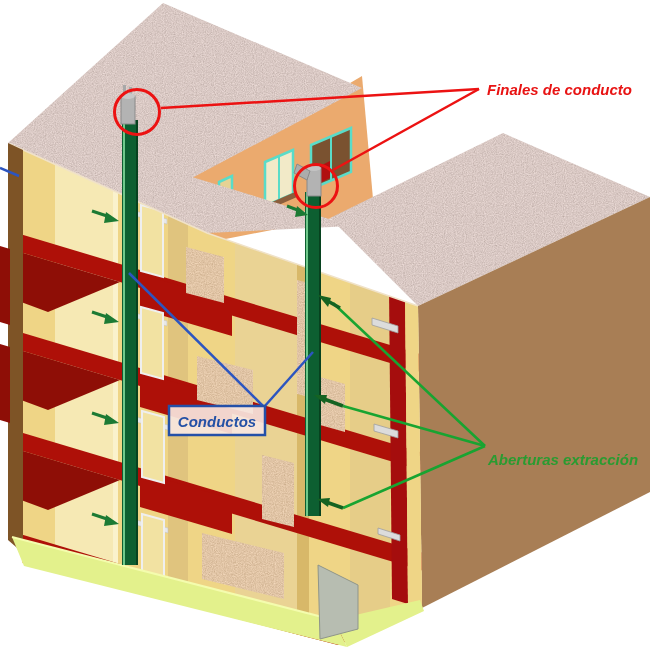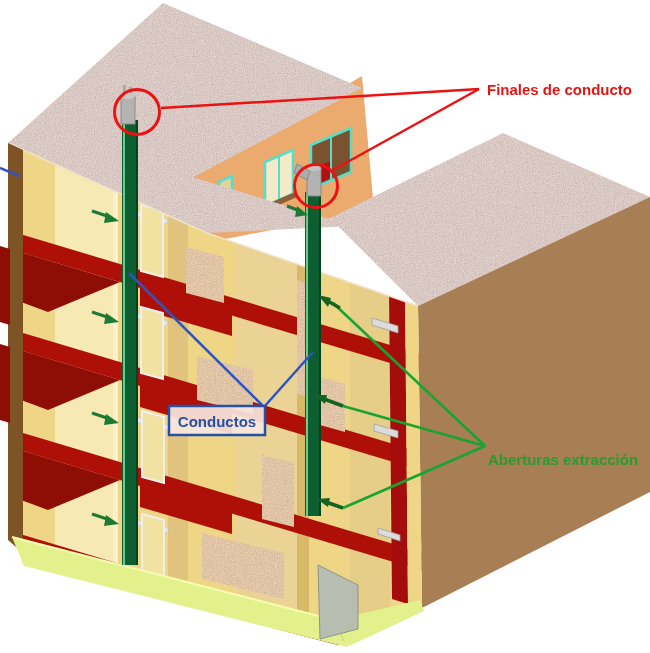--- a/index.html
+++ b/index.html
@@ -1,16 +1,16 @@
 <!DOCTYPE html>
 <html><head>
 <meta charset="utf-8">
 <style>
   html,body{margin:0;padding:0;background:#fff;}
-  .stage{width:602px;height:653px;position:relative;font-family:"Liberation Sans",sans-serif;}
+  .stage{width:602px;height:653px;position:relative;font-family:"Liberation Sans",sans-serif;font-style:italic;}
   svg{display:block;}
   .ann-label{font-family:"Liberation Sans","DejaVu Sans",sans-serif;font-weight:bold;font-size:15px;}
   .duct-body{fill:#0D5F31;}
   .duct-hl{stroke:#6FC98B;stroke-width:2;}
   .duct-sh{stroke:#07421F;stroke-width:2;}
   .slab{fill:#AE1008;}
   .slab-dark{fill:#8E0E06;}
   .wall-strip{stroke:none;}
   .door{fill:#F2E2A2;stroke:#EFEFEF;stroke-width:2;}
   .lintel{fill:#E8E8E8;stroke:#BFBFBF;stroke-width:0.5;}

